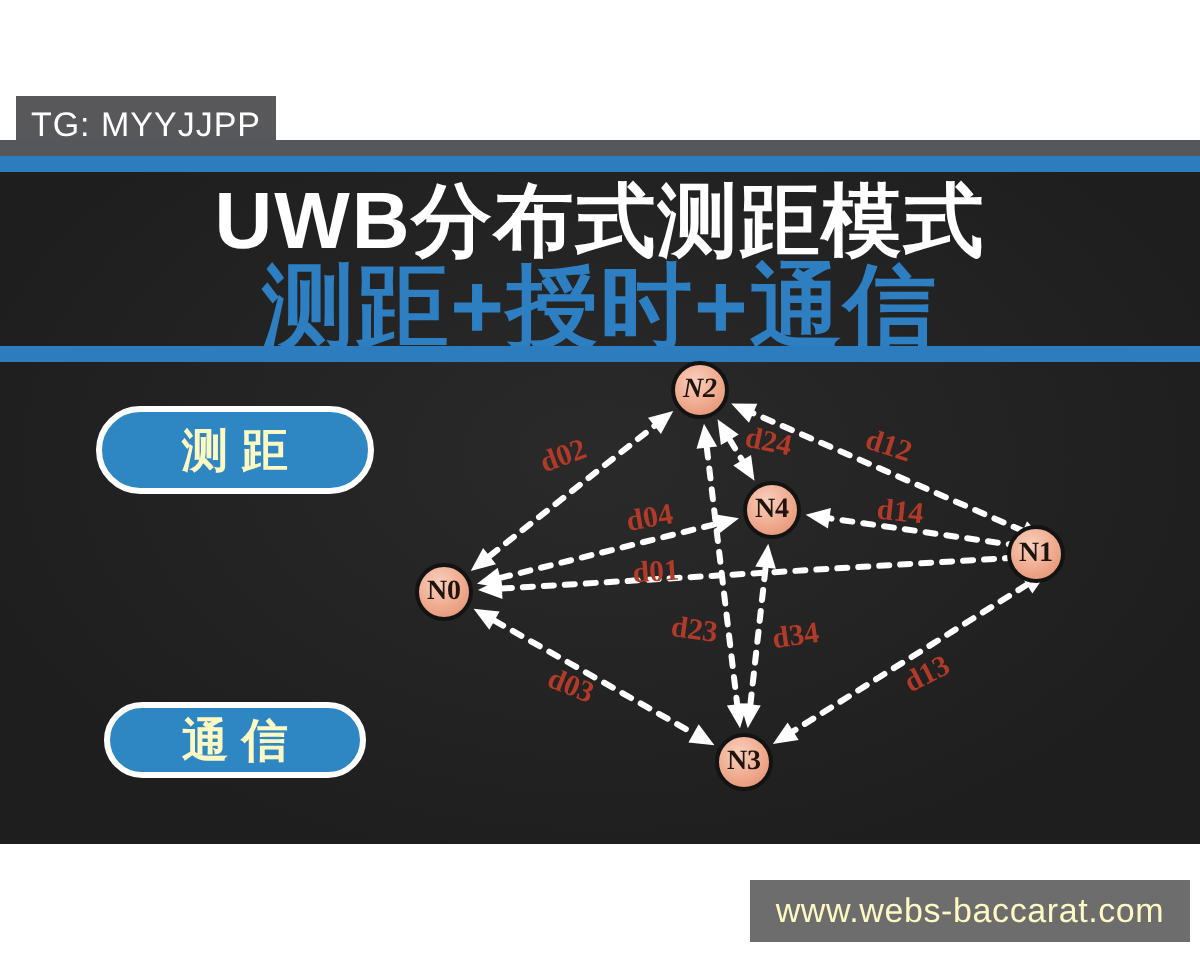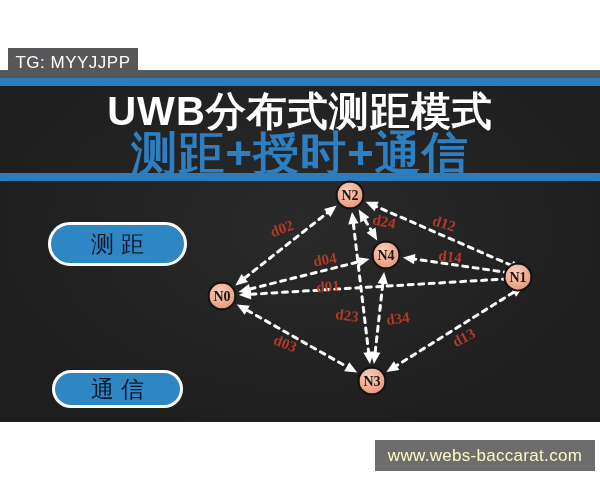--- a/index.html
+++ b/index.html
@@ -23,24 +23,23 @@
   .title{
     position:absolute;left:0;top:17px;width:600px;height:48px;line-height:48px;
     text-align:center;color:#ffffff;font-size:40px;font-weight:bold;letter-spacing:1px;
   }
   .subtitle{
     position:absolute;left:0;top:63px;width:600px;height:40px;line-height:40px;
     text-align:center;color:#2d7fc1;font-size:46px;font-weight:bold;letter-spacing:1px;
   }
   .pill{
     position:absolute;background:#2e86c3;border:3px solid #ffffff;border-radius:24px;
-    color:#0f172a;font-weight:normal;display:flex;align-items:center;justify-content:center;
+    color:#fef9c3;font-weight:bold;display:flex;align-items:center;justify-content:center;
     box-sizing:border-box;font-size:23px;letter-spacing:0.3em;text-indent:0.3em;
     cursor:pointer;
-    margin-top:19px;
   }
   .pill1{left:48px;top:133px;width:139px;height:44px;}
   .pill2{left:50px;top:207px;width:135px;height:43px;}
   .pill3{left:52px;top:281px;width:131px;height:38px;}
   .edges-svg{position:absolute;left:0;top:0;width:600px;height:480px;pointer-events:none;}
   .node{
     position:absolute;width:29px;height:29px;border-radius:50%;box-sizing:border-box;
     background:radial-gradient(circle at 40% 32%, #f9cfbd 0%, #efa98d 55%, #dd8c6e 100%);
     border:2.5px solid #131313;color:#20140e;
     font-family:"Liberation Serif","DejaVu Serif",serif;font-weight:bold;font-size:14px;
@@ -114,19 +113,19 @@
       <div class="edge-label" style="left: 285px; top: 344px; transform: translate(-50%, -50%) rotate(22deg);">d03</div>
       <div class="edge-label" style="left: 325px; top: 260px; transform: translate(-50%, -50%) rotate(-10deg);">d04</div>
       <div class="edge-label" style="left: 444px; top: 224px; transform: translate(-50%, -50%) rotate(18deg);">d12</div>
       <div class="edge-label" style="left: 464px; top: 338px; transform: translate(-50%, -50%) rotate(-27deg);">d13</div>
       <div class="edge-label" style="left: 450px; top: 257px; transform: translate(-50%, -50%) rotate(6deg);">d14</div>
       <div class="edge-label" style="left: 347px; top: 316px; transform: translate(-50%, -50%) rotate(8deg);">d23</div>
       <div class="edge-label" style="left: 384px; top: 222px; transform: translate(-50%, -50%) rotate(12deg);">d24</div>
       <div class="edge-label" style="left: 398px; top: 319px; transform: translate(-50%, -50%) rotate(-8deg);">d34</div>
       <div class="node" style="left: 222px; top: 296px;">N0</div>
       <div class="node" style="left: 518px; top: 277px; text-align: right;">N1</div>
-      <div class="node" style="left: 350px; top: 195px;">N2</div>
+      <div class="node" style="left: 350px; top: 195px; font-style: italic;">N2</div>
       <div class="node" style="left: 372px; top: 381px;">N3</div>
       <div class="node" style="left: 386px; top: 255px;">N4</div>
     </div>
 
   <div class="watermark">www.webs-baccarat.com</div>
 </div>
 
 </body></html>

